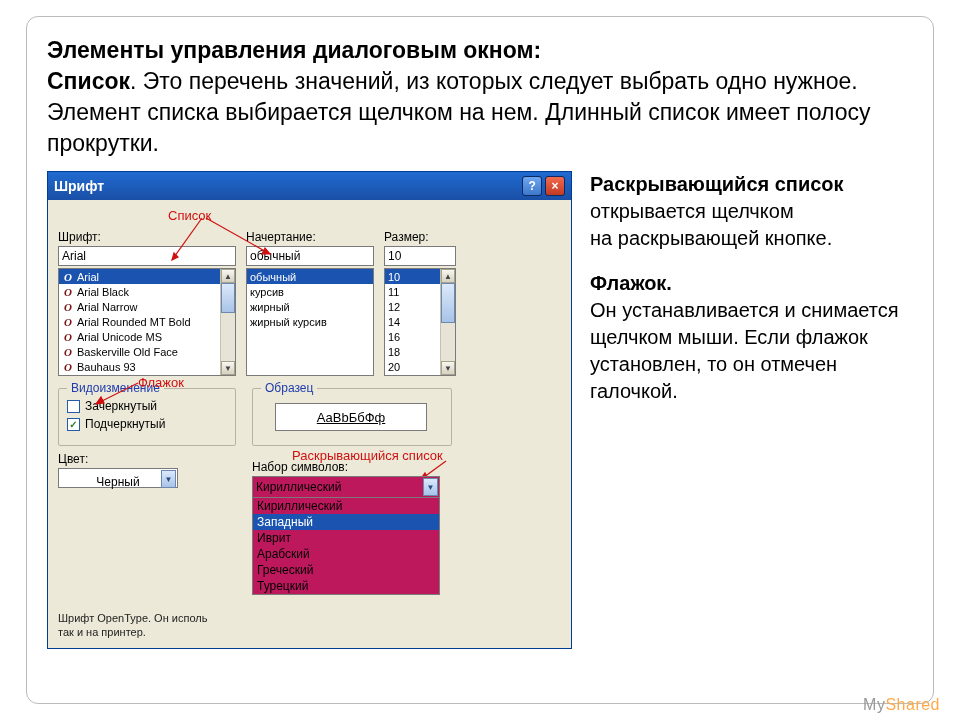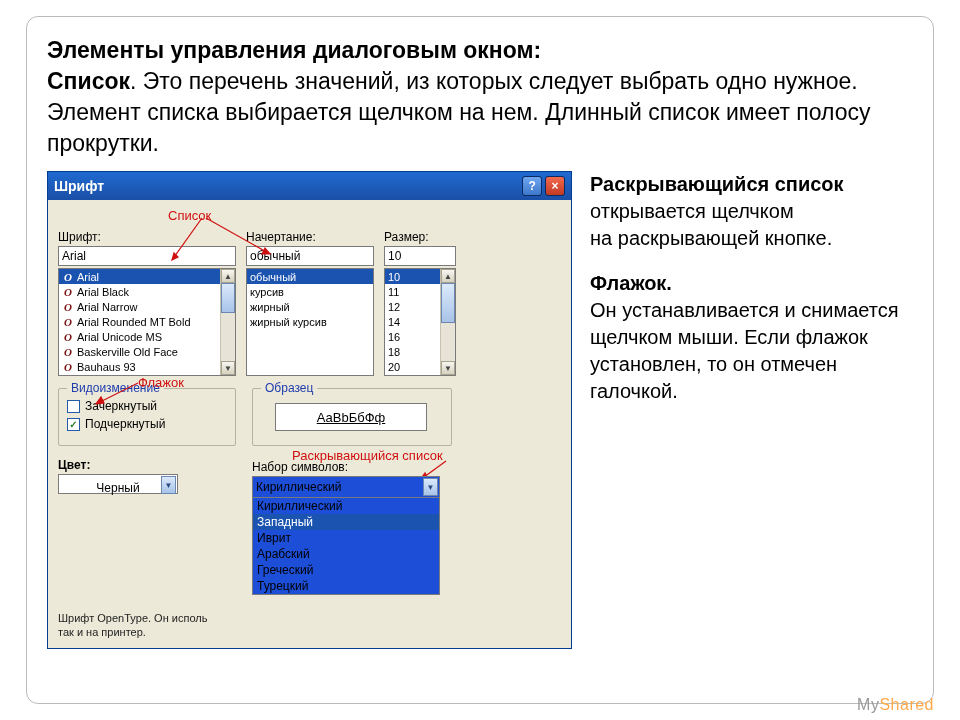--- a/index.html
+++ b/index.html
@@ -82,35 +82,35 @@
   .ok { box-shadow: 0 0 0 1px #2a60b6 inset; }
   .groupbox { border:1px solid #b6b3a3; border-radius:2px; padding: 8px 8px 8px 8px; position:relative; margin-top: 12px; }
   .groupbox .gb-title { position:absolute; top:-8px; left:8px; background:#ece9d8; padding:0 4px; color:#1e3cae; font-size:12px;}
   .checkbox-row { display:flex; align-items:center; gap:5px; height:18px; font-size:12px;}
   .cb { width:13px; height:13px; border:1px solid #245ca9; background:#fff; display:flex; align-items:center; justify-content:center; font-size:10px; color:#2a7f2a; font-weight:bold;}
   .row2 { display:flex; gap: 16px; }
   .sample-box { border:1px solid #7a7a7a; background:#fff; height:28px; display:flex; align-items:center; justify-content:center; font-size:13px; text-decoration: underline; width: 152px; margin: 6px 0 0 14px;}
   .color-sel { width:120px; height:20px; border:1px solid #7a7a7a; background:#fff; display:flex; align-items:center; padding:0 3px; gap:6px; font-size:12px;flex-direction:column; }
   .color-sw { width:22px; height:12px; background:#000; }
   .dropdown {
-    border:1px solid #7a7a7a; background:#1d4ed8; width:188px; position:relative;
+    border:1px solid #7a7a7a; background:#be185d; width:188px; position:relative;
   }
   .dropdown .dd-head { height:20px; display:flex; align-items:center; padding:0 3px; font-size:12px; position:relative;}
   .dropdown .dd-arrow, .sel-arrow { width:15px; height:18px; position:absolute; right:1px; top:1px; background:linear-gradient(#dbe9fb,#a8c3e8); border:1px solid #6b88b0; display:flex; align-items:center; justify-content:center; font-size:8px; color:#2a4a80;}
   .dd-list { border-top:1px solid #7a7a7a; }
   .dd-list .ddi { padding: 1px 4px; font-size:12px; }
   .dd-list .ddi.sel { background:#1a53b0; color:#fff; }
   .hint { font-size:11px; margin-top:16px; color:#222; line-height:1.3;}
   
   .ann { position:absolute; color:#d01010; font-size:13px; font-family: Arial; pointer-events:none; }
   svg.arrow { position:absolute; overflow:visible; pointer-events:none; }
   svg.arrow line, svg.arrow path { stroke:#d01010; stroke-width:1.2; fill:#d01010; }
   .side-text { width: 326px; font-size: 20px; line-height: 1.35; color:#000; }
   .side-text p { margin-bottom: 18px; }
-  .watermark { position:absolute; right:26px; bottom:6px; font-size:16px; color:#888; letter-spacing:0.5px; font-family: Arial;}
+  .watermark { position:absolute; right:20px; bottom:6px; font-size:16px; color:#888; letter-spacing:0.5px; font-family: Arial;}
   .watermark .my { color:#999; font-weight:300;}
   .watermark .sh { color:#ffa94a; font-weight:400;}
   .color-sel { position: relative; }
 </style>
 </head>
 <body>
 
 <div class="slide-card">
 
   <div class="headline">
@@ -254,21 +254,21 @@
                 <span>Подчеркнутый</span>
               </div>
             </div>
 
             <span class="ann" style="left:90px; top:203px;">Флажок</span>
             <svg class="arrow" style="left:42px; top:208px;" width="56" height="28">
               <line x1="48" y1="3" x2="6" y2="24"></line>
               <path d="M6 24 l8 -1 l-3 -6 z"></path>
             </svg>
 
-            <span class="col-label" style="margin-top:12px;font-weight:bold;">Цвет:</span>
+            <span class="col-label" style="margin-top:6px;">Цвет:</span>
             <div class="color-sel">
               <div class="color-sw"></div>
               <span>Черный</span>
               <div class="sel-arrow">▼</div>
             </div>
           </div>
 
           <div class="col" style="width:200px;">
             <div class="groupbox" style="height:58px;">
               <span class="gb-title">Образец</span>

